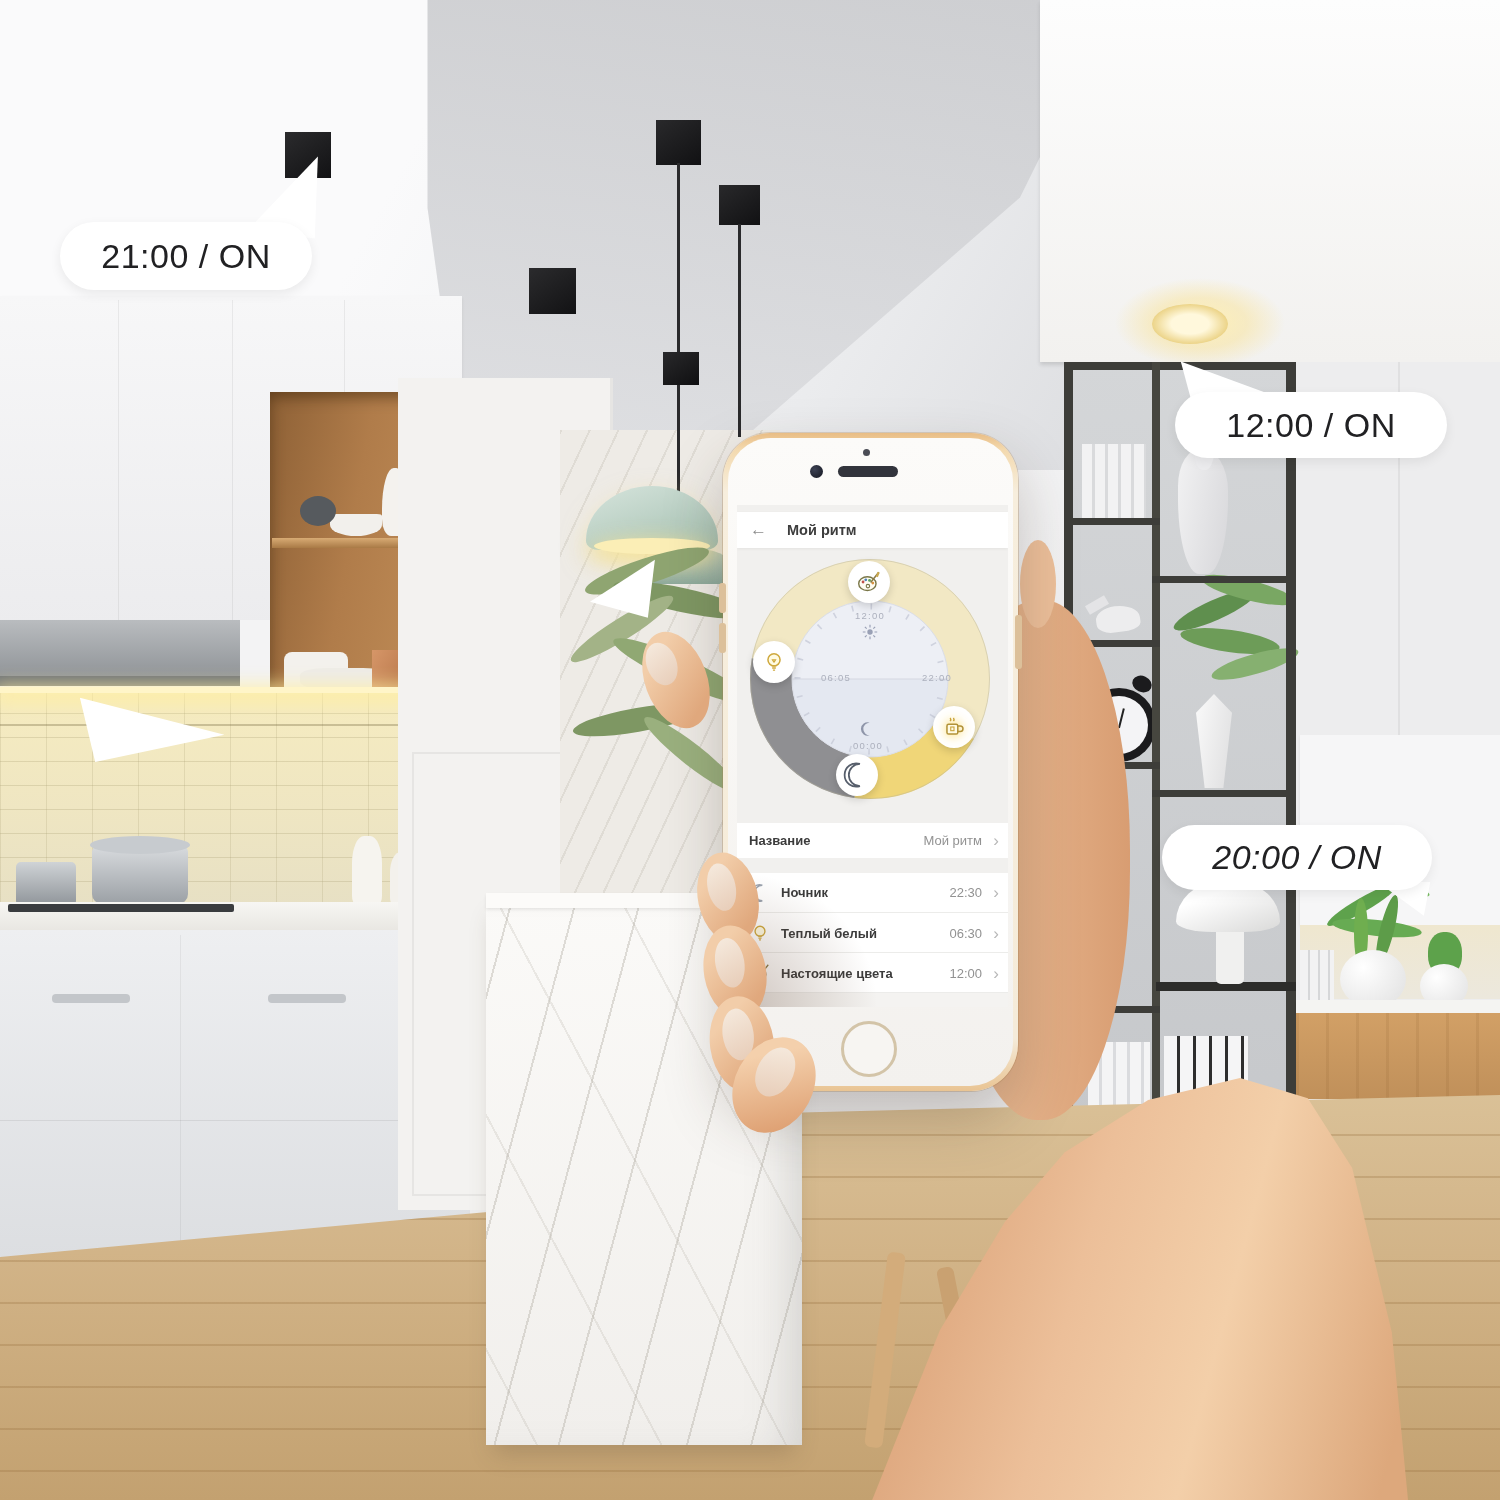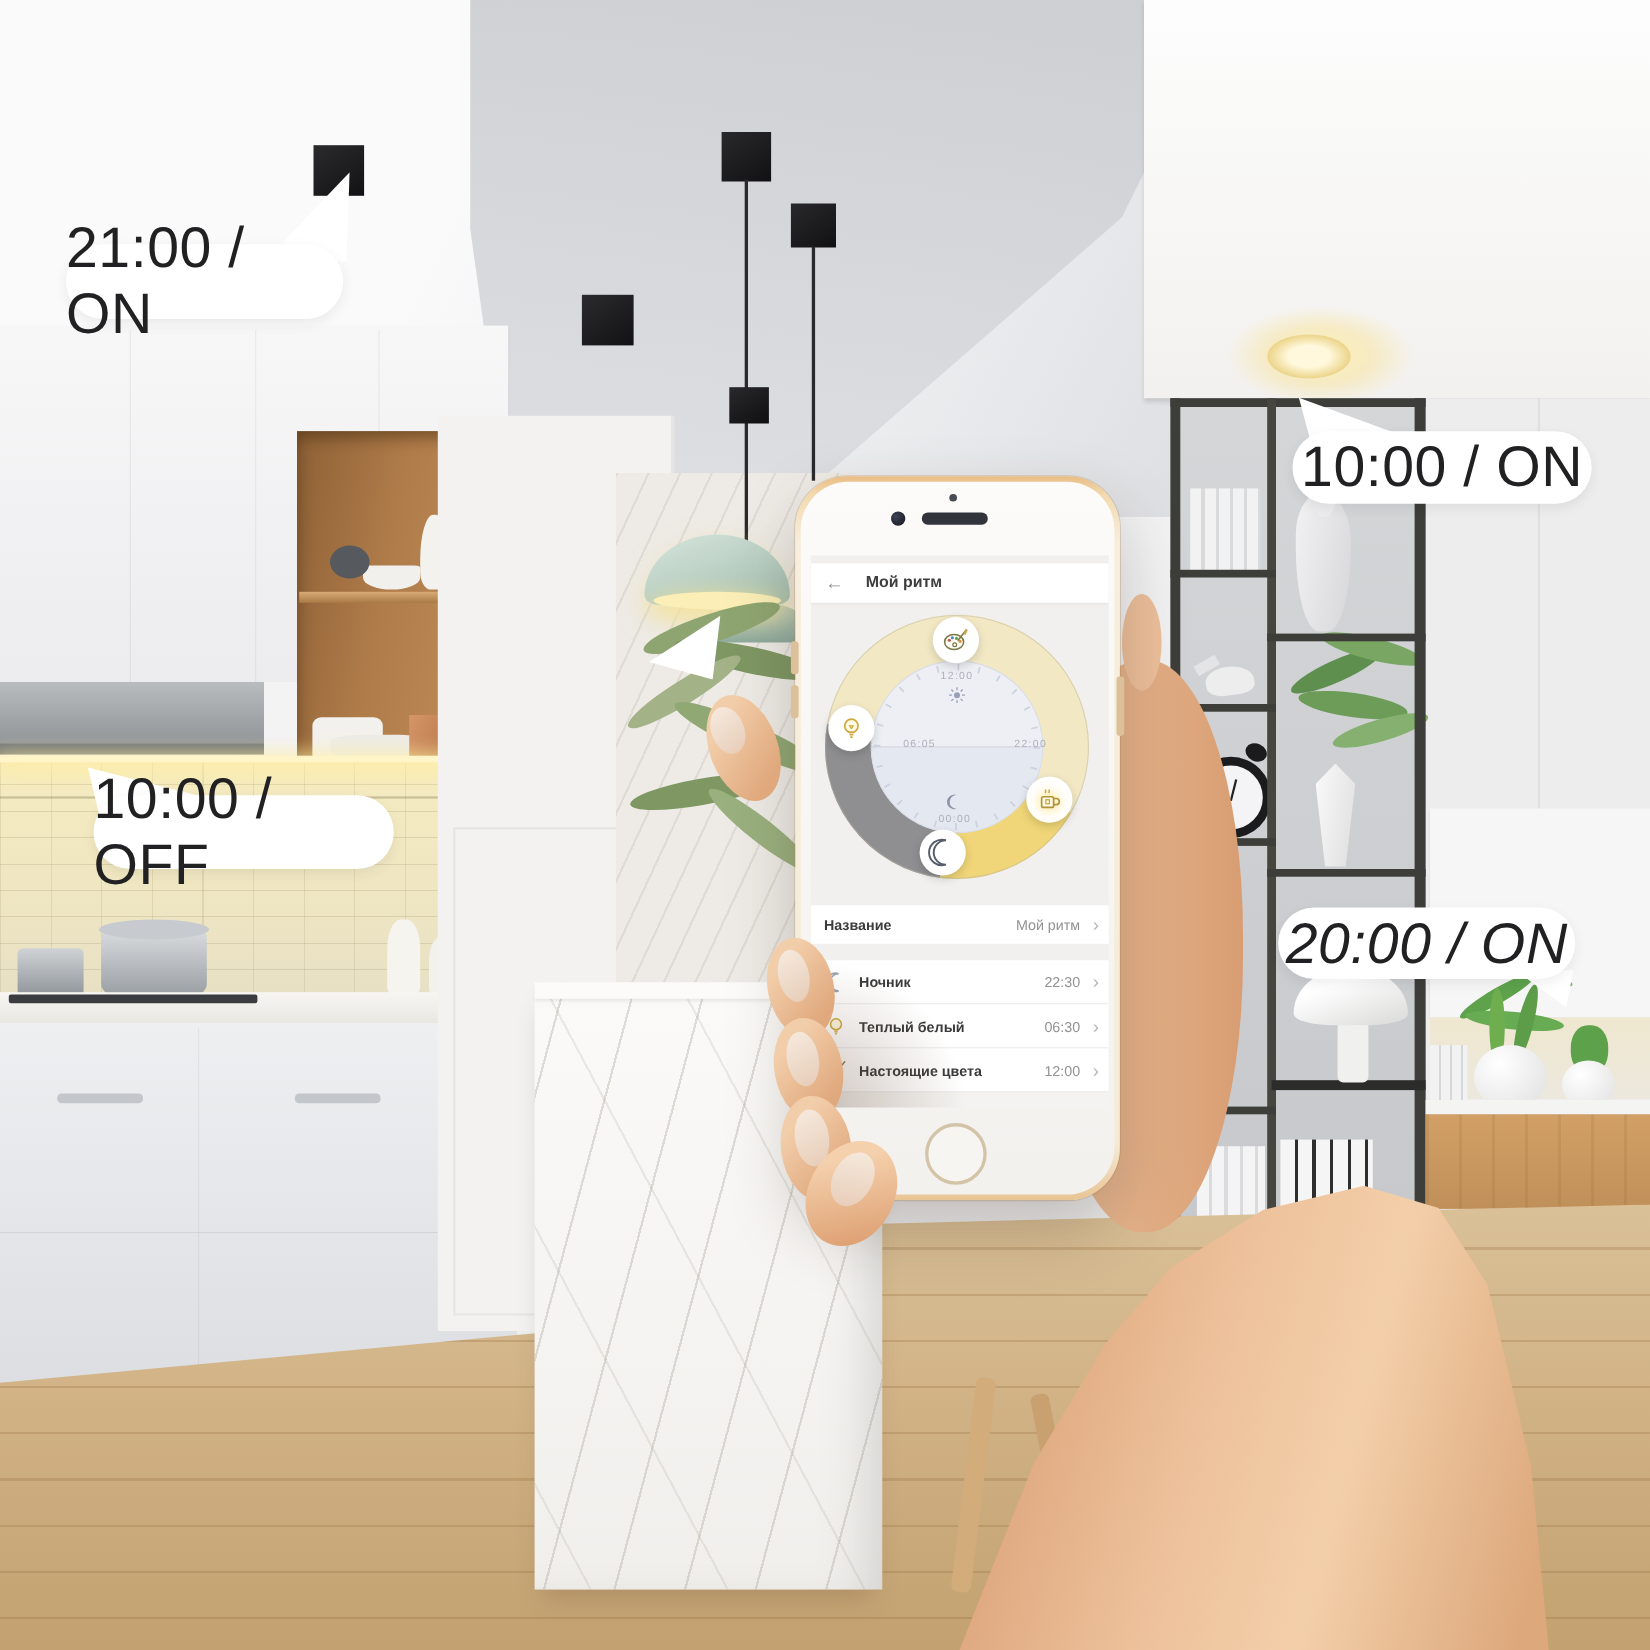--- a/index.html
+++ b/index.html
@@ -4,21 +4,21 @@
 <style>
   html,body{margin:0;padding:0;background:#888;}
   #scene{position:relative;width:1500px;height:1500px;margin:0 auto;overflow:hidden;
          background:linear-gradient(155deg,#fbfbfc 0%,#f3f3f4 40%,#ededee 70%,#e9e9ea 100%);
          font-family:"Liberation Sans","DejaVu Sans",sans-serif;}
   .abs{position:absolute;}
   
   .main-title{left:520px;top:52px;width:900px;text-align:center;font-size:60px;font-weight:300;
               color:#1a1a1c;letter-spacing:.5px;white-space:nowrap;}
   .callout{background:#fff;border-radius:34px;display:flex;align-items:center;justify-content:center;
-           font-size:52px;font-weight:400;color:#212123;letter-spacing:.5px;z-index:40;
+           font-size:34px;font-weight:400;color:#212123;letter-spacing:.5px;z-index:40;
            box-shadow:0 4px 12px rgba(0,0,0,.07);}
   .tail{background:#fff;z-index:39;}
   
   .phone{left:723px;top:433px;width:295px;height:658px;border-radius:47px;z-index:22;
          background:linear-gradient(180deg,#e9bd85 0%,#f3d9ae 2.5%,#f7eedd 9%,#f5ebd9 92%,#e9c493 100%);
          box-shadow:0 28px 60px rgba(60,45,30,.25),0 0 0 1px rgba(180,140,90,.3);}
   .bezel{position:absolute;left:5px;top:5px;right:5px;bottom:5px;border-radius:43px;
          background:linear-gradient(180deg,#fcfbf9,#f3f1ee);}
   .screen{left:14px;top:72px;width:271px;height:502px;background:#f1f0ee;overflow:hidden;}
   .app-header{left:0;top:7px;width:271px;height:36px;background:#fff;box-shadow:0 1px 3px rgba(0,0,0,.06);
@@ -324,21 +324,20 @@
     <div class="nail" style="left:16px;top:12px;width:36px;height:52px;"></div>
   </div>
 
 
   <div class="abs tail" style="left:243px;top:152px;width:78px;height:90px;clip-path:polygon(7% 86%,96% 5%,92% 96%);"></div>
   <div class="abs callout" style="left:60px;top:222px;width:252px;height:68px;">21:00 / ON</div>
 
   <div class="abs tail" style="left:580px;top:538px;width:78px;height:84px;clip-path:polygon(12.8% 76%,96% 26%,87% 95%);"></div>
 
   <div class="abs tail" style="left:68px;top:688px;width:170px;height:88px;clip-path:polygon(7% 11%,92% 53%,16% 84%);"></div>
-  <div class="abs callout" style="left:85px;top:723px;width:273px;height:67px;">10:00 / OFF</div>
 
   <div class="abs tail" style="left:1173px;top:356px;width:130px;height:110px;clip-path:polygon(6% 5%,91.5% 42%,26% 93%);"></div>
-  <div class="abs callout" style="left:1175px;top:392px;width:272px;height:66px;">10:00 / ON</div>
+  <div class="abs callout" style="left:1175px;top:392px;width:272px;height:66px;">12:00 / ON</div>
 
   <div class="abs tail" style="left:1372px;top:878px;width:64px;height:44px;clip-path:polygon(9% 9%,91% 9%,81% 86%);"></div>
   <div class="abs callout" style="left:1162px;top:825px;width:270px;height:65px;font-style:italic;">20:00 / ON</div>
 
 </div>
 
 </body></html>

